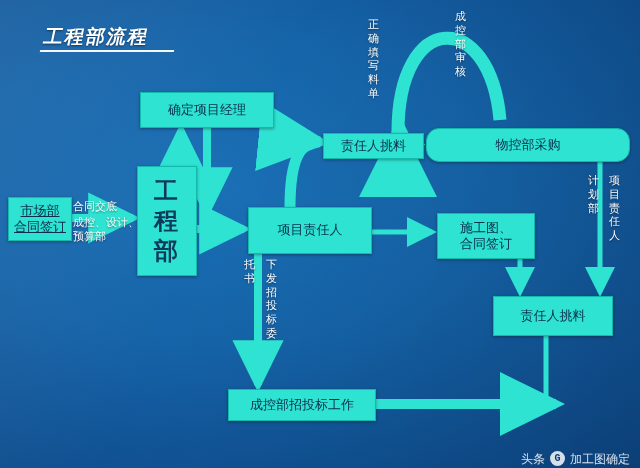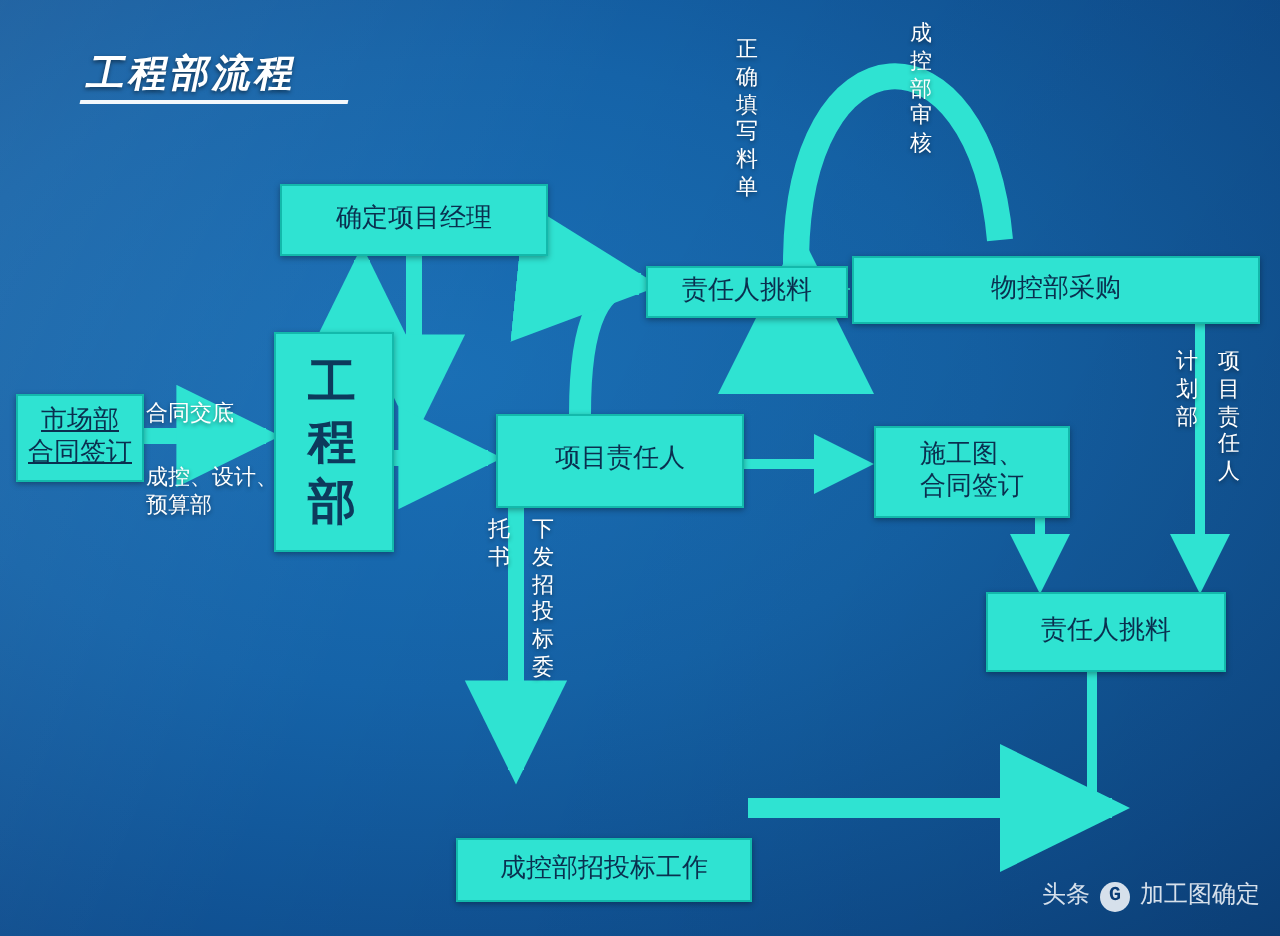--- a/index.html
+++ b/index.html
@@ -48,22 +48,22 @@
     font-size:24px;font-weight:bold;letter-spacing:2px;color:#0d3a5c;
   }
   .label{
     position:absolute;color:#ffffff;font-size:11px;line-height:1.25;
     font-family:"DejaVu Sans","Liberation Sans",sans-serif;
     text-shadow:0 1px 2px rgba(0,0,0,.45);
   }
   svg.arrows{position:absolute;left:0;top:0;width:640px;height:468px;pointer-events:none;}
 
   .watermark{
-    position:absolute;right:10px;bottom:12px;
-    display:flex;align-items:flex-end;gap:5px;
+    position:absolute;right:10px;bottom:0;
+    display:flex;align-items:flex-start;gap:5px;
     color:#e8eef5;font-size:12px;opacity:.92;
     font-family:Liberation Mono, monospace;
   }
   .wm-circle{
     width:15px;height:15px;border-radius:50%;
     background:#e8eef5;color:#0a3c75;font-size:10px;
     display:flex;align-items:center;justify-content:center;font-weight:bold;
   }
 </style>
 </head>
@@ -118,30 +118,30 @@
 
   <div id="boxes">
       <div class="box" style="left: 8px; top: 197px; width: 62px; height: 42px; white-space: pre-line; text-decoration: underline;">市场部
 合同签订</div>
       <div class="box big" style="left: 137px; top: 166px; width: 58px; height: 108px; white-space: pre-line;">工
 程
 部</div>
       <div class="box" style="left: 140px; top: 92px; width: 132px; height: 34px; white-space: pre-line;">确定项目经理</div>
       <div class="box" style="left: 248px; top: 207px; width: 122px; height: 45px; white-space: pre-line;">项目责任人</div>
       <div class="box" style="left: 323px; top: 133px; width: 99px; height: 24px; white-space: pre-line;">责任人挑料</div>
-      <div class="box" style="left: 426px; top: 128px; width: 202px; height: 32px; white-space: pre-line;">物控部采购</div>
+      <div class="box" style="left: 426px; top: 128px; width: 202px; height: 32px; white-space: pre-line; border-radius: 13px;">物控部采购</div>
       <div class="box" style="left: 437px; top: 213px; width: 96px; height: 44px; white-space: pre-line;">施工图、
 合同签订</div>
       <div class="box" style="left: 493px; top: 296px; width: 118px; height: 38px; white-space: pre-line;">责任人挑料</div>
-      <div class="box" style="left: 228px; top: 389px; width: 146px; height: 30px; white-space: pre-line; margin-top: 30px;">成控部招投标工作</div>
+      <div class="box" style="left: 228px; top: 389px; width: 146px; height: 30px; white-space: pre-line;">成控部招投标工作</div>
     </div>
 
   <div id="labels">
       <div class="label" style="left: 73px; top: 200px; white-space: pre-line;">合同交底</div>
-      <div class="label" style="left: 73px; top: 232px; white-space: pre-line;">成控、设计、
+      <div class="label" style="left: 73px; top: 216px; white-space: pre-line;">成控、设计、
 预算部</div>
       <div class="label" style="left: 244px; top: 258px; white-space: pre-line;">托
 书</div>
       <div class="label" style="left: 266px; top: 258px; white-space: pre-line;">下
 发
 招
 投
 标
 委</div>
       <div class="label" style="left: 368px; top: 18px; white-space: pre-line;">正

